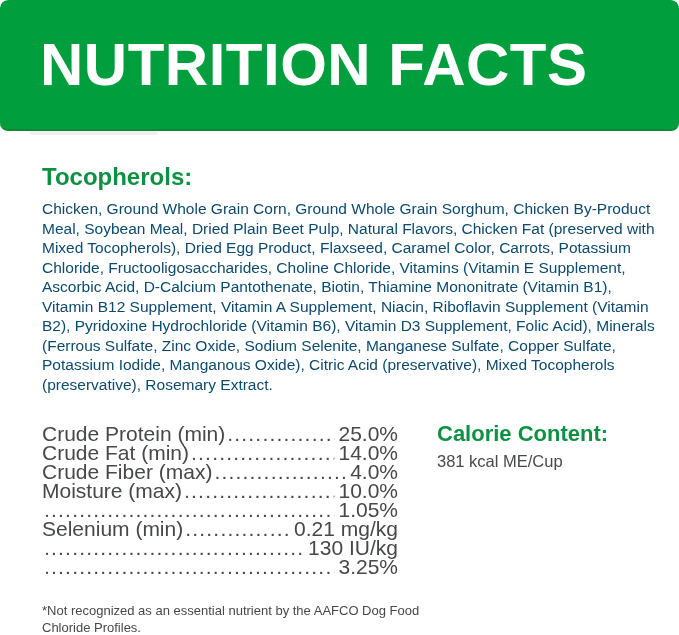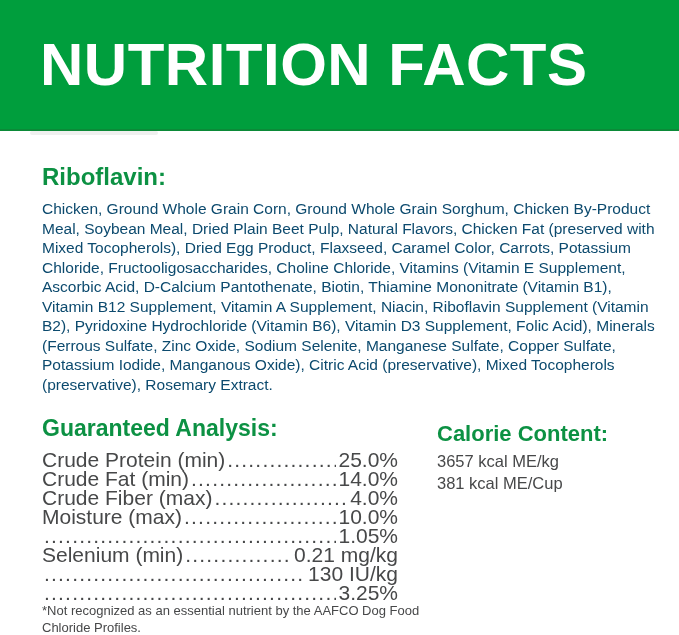--- a/index.html
+++ b/index.html
@@ -1,15 +1,15 @@
 <!DOCTYPE html>
 <html><head>
 <meta charset="utf-8">
 <style>
-  * { box-sizing: border-box; }
+  * { box-sizing: border-box; border-radius: 8px; }
   html, body { margin: 0; padding: 0; }
   body {
     width: 679px;
     height: 635px;
     position: relative;
     background: #ffffff;
     overflow: hidden;
     font-family: "Liberation Sans", sans-serif;
     -webkit-font-smoothing: antialiased;
   }
@@ -125,26 +125,25 @@
   }
 </style>
 </head>
 <body>
 
 <header class="banner">
   <h1>NUTRITION FACTS</h1>
 </header>
 
 <section class="ingredients">
-  <h2 class="green-heading">Riboflavin:</h2>
+  <h2 class="green-heading">Tocopherols:</h2>
   <p>Chicken, Ground Whole Grain Corn, Ground Whole Grain Sorghum, Chicken By-Product Meal, Soybean Meal, Dried Plain Beet Pulp, Natural Flavors, Chicken Fat (preserved with Mixed Tocopherols), Dried Egg Product, Flaxseed, Caramel Color, Carrots, Potassium Chloride, Fructooligosaccharides, Choline Chloride, Vitamins (Vitamin E Supplement, Ascorbic Acid, D-Calcium Pantothenate, Biotin, Thiamine Mononitrate (Vitamin B1), Vitamin B12 Supplement, Vitamin A Supplement, Niacin, Riboflavin Supplement (Vitamin B2), Pyridoxine Hydrochloride (Vitamin B6), Vitamin D3 Supplement, Folic Acid), Minerals (Ferrous Sulfate, Zinc Oxide, Sodium Selenite, Manganese Sulfate, Copper Sulfate, Potassium Iodide, Manganous Oxide), Citric Acid (preservative), Mixed Tocopherols (preservative), Rosemary Extract.</p>
 </section>
 
 <section class="analysis">
-  <h2 class="green-heading">Guaranteed Analysis:</h2>
   <div class="rows">
     <div class="row">
       <span class="label">Crude Protein (min)</span>
         <span class="dots">..........................................................................................</span>
         <span class="value">25.0%</span>
     </div>
     <div class="row">
       <span class="label">Crude Fat (min)</span>
         <span class="dots">..........................................................................................</span>
         <span class="value">14.0%</span>
@@ -176,15 +175,14 @@
         <span class="dots">..........................................................................................</span>
         <span class="value">3.25%</span>
     </div>
   </div>
 </section>
 
 <p class="footnote">*Not recognized as an essential nutrient by the AAFCO Dog Food Chloride Profiles.</p>
 
 <section class="calorie">
   <h2 class="green-heading">Calorie Content:</h2>
-  <p>3657 kcal ME/kg</p>
   <p>381 kcal ME/Cup</p>
 </section>
 
 </body></html>

